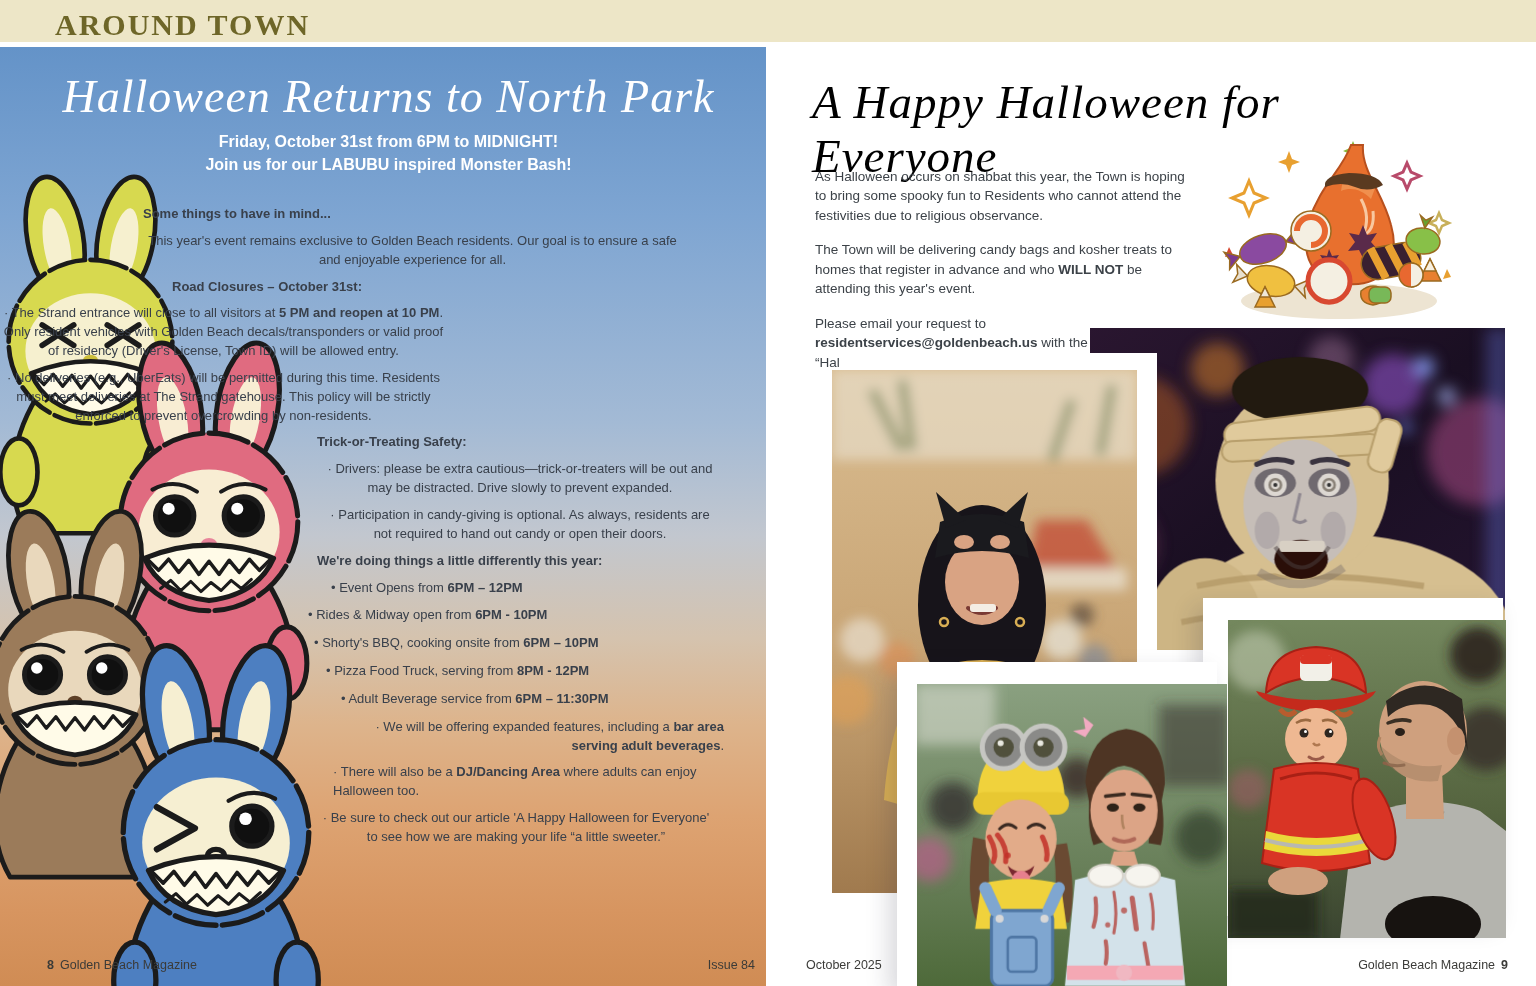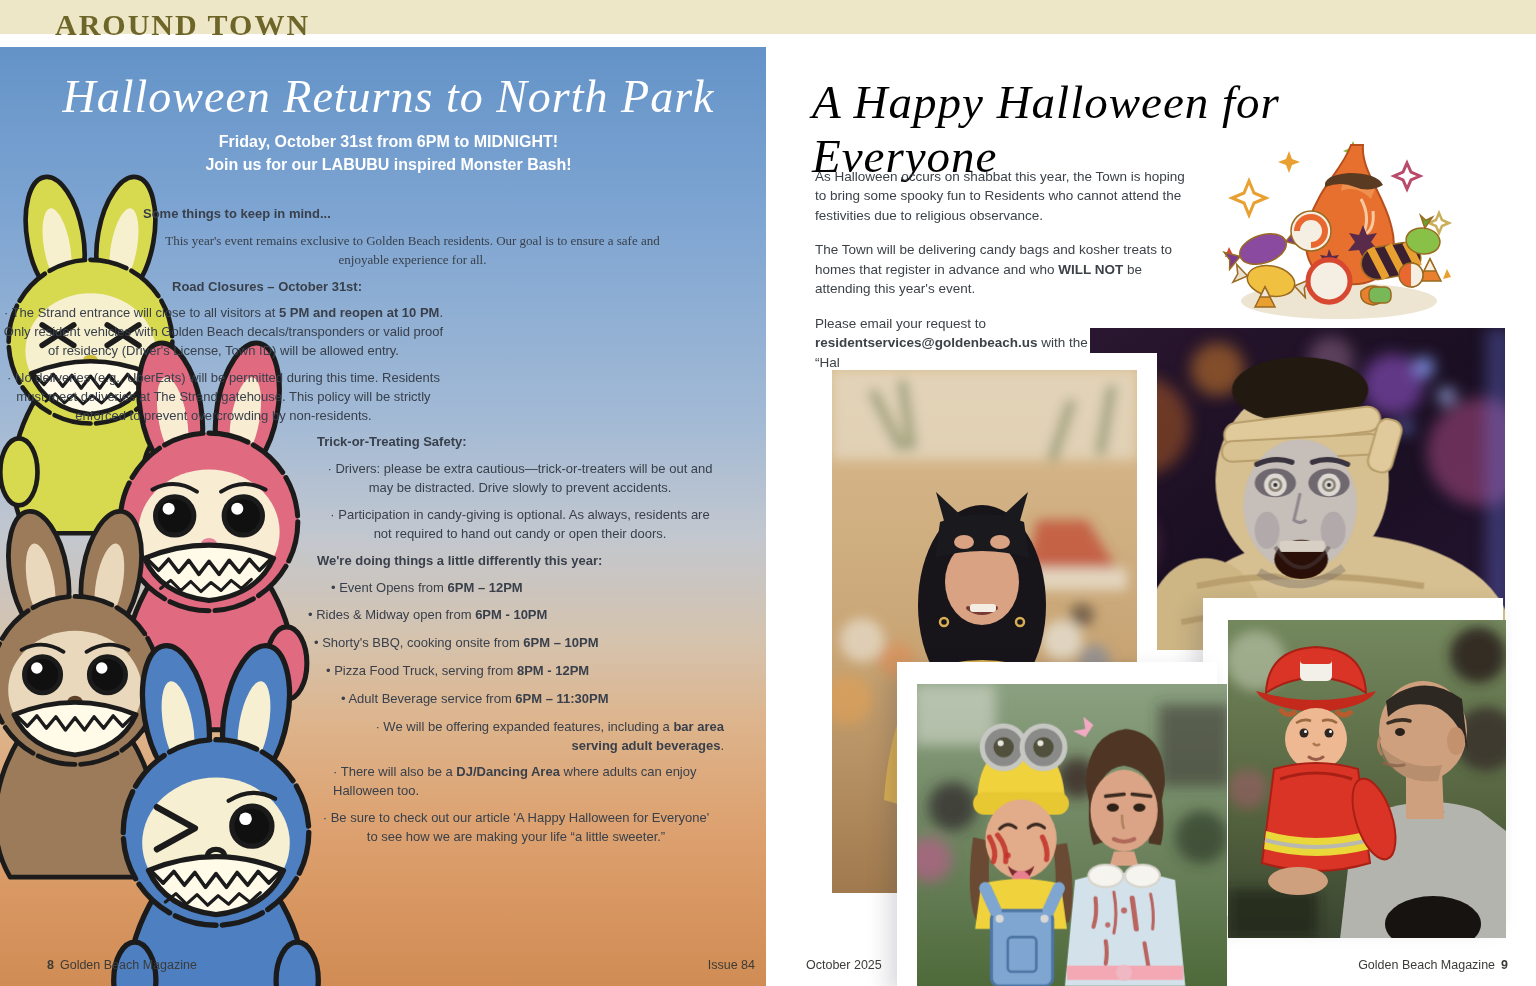--- a/index.html
+++ b/index.html
@@ -1,34 +1,34 @@
 <!DOCTYPE html>
 <html><head>
 <meta charset="utf-8">
 <style>
   html,body{margin:0;padding:0;background:#888;}
   #stage{position:relative;width:1536px;height:986px;overflow:hidden;background:#fff;
          font-family:"Liberation Sans",sans-serif;-webkit-font-smoothing:antialiased;}
   
-  .band{position:absolute;top:0;left:0;width:1536px;height:34px;background:#EDE6C7;}
+  .band{position:absolute;top:0;left:0;width:1536px;height:42px;background:#EDE6C7;}
   .band .label{position:absolute;left:55px;top:8px;font-family:"Liberation Serif",serif;
     font-weight:700;font-size:30px;letter-spacing:2px;color:#6E6628;}
   
   .left-page{position:absolute;top:47px;left:0;width:766px;height:939px;overflow:hidden;
     background:linear-gradient(180deg,#6493c8 0%,#7ea5d2 18%,#a3bad5 40%,#c2c7cf 52%,
                #d5c3ae 63%,#ddb48c 72%,#dda372 82%,#d79560 92%,#d08c54 100%);padding-left:21px;}
   .lp-title-wrap{position:absolute;left:40px;right:50px;top:26px;text-align:center;color:#fff;}
   .lp-title{font-family:"Liberation Serif",serif;font-style:italic;font-weight:400;
     font-size:46px;line-height:1.05;letter-spacing:1px;}
   .lp-sub{font-size:16px;font-weight:700;line-height:1.42;margin-top:10px;}
   .lp-body{position:absolute;left:0;top:158px;width:766px;color:#39404B;}
   .blk{font-size:13px;line-height:1.45;margin-bottom:8px;color:#39404B;}
   .blk b{font-weight:700;}
   .lvl-h-mind{margin-left:143px;}
-  .lvl-p-intro{margin-left:145px;width:535px;text-align:center;font-family:Liberation Serif, serif;}
+  .lvl-p-intro{margin-left:145px;width:535px;text-align:center;}
   .lvl-h-road{margin-left:172px;}
   .lvl-b-road{width:447px;text-align:center;}
   .lvl-h-safety{margin-left:317px;}
   .lvl-b-safety{margin-left:322px;width:396px;text-align:center;}
   .lvl-h-diff{margin-left:317px;}
   .lvl-b-diff{margin-left:322px;width:400px;text-align:center;}
   .lvl-li-1{margin-left:331px;margin-bottom:9px;}
   .lvl-li-2{margin-left:308px;margin-bottom:9px;}
   .lvl-li-3{margin-left:314px;margin-bottom:9px;}
   .lvl-li-4{margin-left:326px;margin-bottom:9px;}
@@ -152,27 +152,27 @@
         <path d="M122,160 Q144,146 166,158" fill="none" stroke-width="4"></path>
         <ellipse cx="110" cy="212" rx="8" ry="6" fill="#F6EFD2"></ellipse>
         <path d="M46,226 Q110,200 174,226 Q158,262 110,268 Q62,262 46,226 Z" fill="#FFFBE8"></path>
         <path d="M50,228 L60,238 70,227 80,240 90,228 100,242 110,229 120,242 130,228 140,240 150,227 160,238 170,228" fill="none" stroke-width="3.5"></path>
         <path d="M62,256 L72,248 82,258 92,249 102,259 112,250 122,258 132,248 142,256 152,247" fill="none" stroke-width="3"></path>
       </g>
     </svg>
 
     <div class="lp-body">
 
-    <div class="blk lvl-h-mind"><b>Some things to keep in mind...</b></div>
+    <div class="blk lvl-h-mind"><b>Some things to have in mind...</b></div>
         <div class="blk lvl-p-intro"><span>This year's event remains exclusive to Golden Beach residents. Our goal is to ensure a safe and enjoyable experience for all.</span></div>
         <div class="blk lvl-h-road"><b>Road Closures – October 31st:</b></div>
         <div class="blk lvl-b-road"><span>· The Strand entrance will close to all visitors at </span><b>5 PM and reopen at 10 PM</b><span>. Only resident vehicles with Golden Beach decals/transponders or valid proof of residency (Driver's License, Town ID) will be allowed entry.</span></div>
         <div class="blk lvl-b-road"><span>· No deliveries (e.g., UberEats) will be permitted during this time. Residents must meet deliveries at The Strand gatehouse. This policy will be strictly enforced to prevent overcrowding by non-residents.</span></div>
         <div class="blk lvl-h-safety"><b>Trick-or-Treating Safety:</b></div>
-        <div class="blk lvl-b-safety"><span>· Drivers: please be extra cautious—trick-or-treaters will be out and may be distracted. Drive slowly to prevent accidents.</span></div>
+        <div class="blk lvl-b-safety"><span>· Drivers: please be extra cautious—trick-or-treaters will be out and may be distracted. Drive slowly to prevent expanded.</span></div>
         <div class="blk lvl-b-safety"><span>· Participation in candy-giving is optional. As always, residents are not required to hand out candy or open their doors.</span></div>
         <div class="blk lvl-h-diff"><b>We're doing things a little differently this year:</b></div>
         <div class="blk lvl-li-1"><span>• Event Opens from </span><b>6PM – 12PM</b></div>
         <div class="blk lvl-li-2"><span>• Rides &amp; Midway open from </span><b>6PM - 10PM</b></div>
         <div class="blk lvl-li-3"><span>• Shorty's BBQ, cooking onsite from </span><b>6PM – 10PM</b></div>
         <div class="blk lvl-li-4"><span>• Pizza Food Truck, serving from </span><b>8PM - 12PM</b></div>
         <div class="blk lvl-li-5"><span>• Adult Beverage service from </span><b>6PM – 11:30PM</b></div>
         <div class="blk lvl-b-bar"><span>· We will be offering expanded features, including a </span><b>bar area serving adult beverages</b><span>.</span></div>
         <div class="blk lvl-b-dj"><span>· There will also be a </span><b>DJ/Dancing Area</b><span> where adults can enjoy Halloween too.</span></div>
         <div class="blk lvl-b-check"><span>· Be sure to check out our article 'A Happy Halloween for Everyone' to see how we are making your life “a little sweeter.”</span></div>

